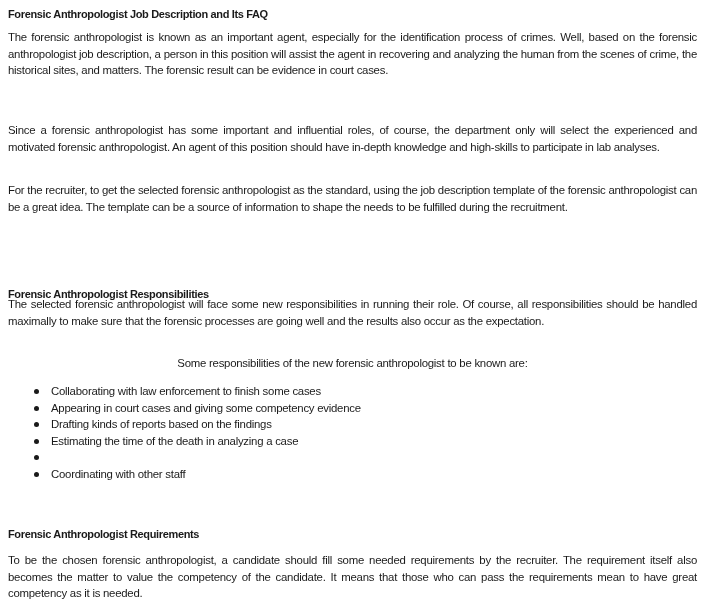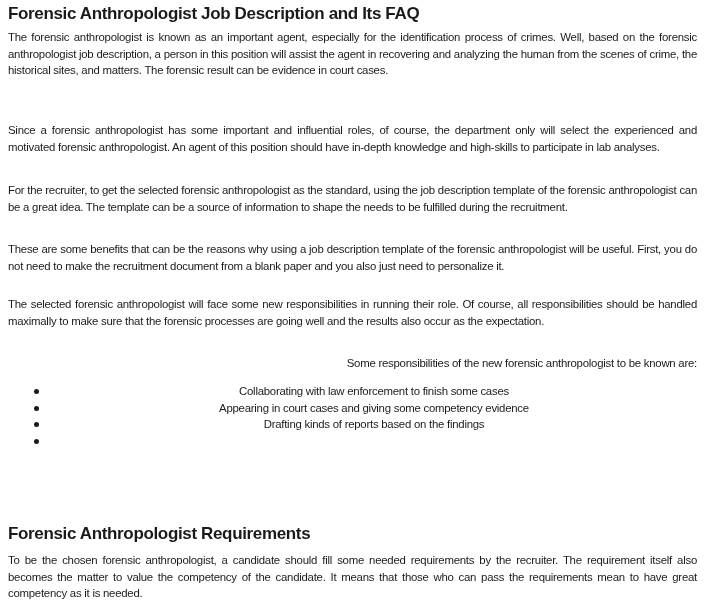--- a/index.html
+++ b/index.html
@@ -5,55 +5,57 @@
   html, body { margin: 0; padding: 0; background: #ffffff; }
   body {
     width: 705px; height: 605px; overflow: hidden;
     font-family: "Liberation Sans", "DejaVu Sans", sans-serif;
     color: #1a1a1a;
     font-size: 11.4px;
     letter-spacing: -0.25px;
   }
   .page { position: relative; width: 705px; height: 605px; }
   .blk { position: absolute; left: 8px; width: 689px; margin: 0; }
-  h2.blk { font-size: 17px; font-weight: bold; line-height: 14px; letter-spacing: -0.35px; }
+  h2.blk { font-size: 11px; font-weight: bold; line-height: 14px; letter-spacing: -0.35px; }
   p.blk { line-height: 16.6px; text-align: justify; }
-  p.blk.left { text-align: right; }
-  ul.blk { list-style: none; padding: 0; text-align: center; }
+  p.blk.left { text-align: center; }
+  ul.blk { list-style: none; padding: 0; }
   ul.blk li { position: relative; padding-left: 43px; line-height: 16.6px; height: 16.6px; white-space: nowrap; }
   ul.blk li .bullet {
     position: absolute; left: 26px; top: 6px; width: 5px; height: 5px;
     border-radius: 50%; background: #1a1a1a;
   }
 </style>
 </head>
 <body>
 
 <div class="page">
 
   <h2 class="blk" style="top:7px">Forensic Anthropologist Job Description and Its FAQ</h2>
 
   <p class="blk" style="top:29px">The forensic anthropologist is known as an important agent, especially for the identification process of crimes. Well, based on the forensic anthropologist job description, a person in this position will assist the agent in recovering and analyzing the human from the scenes of crime, the historical sites, and matters. The forensic result can be evidence in court cases.</p>
 
 
   <p class="blk" style="top:122px">Since a forensic anthropologist has some important and influential roles, of course, the department only will select the experienced and motivated forensic anthropologist. An agent of this position should have in-depth knowledge and high-skills to participate in lab analyses.</p>
 
   <p class="blk" style="top:182px">For the recruiter, to get the selected forensic anthropologist as the standard, using the job description template of the forensic anthropologist can be a great idea. The template can be a source of information to shape the needs to be fulfilled during the recruitment.</p>
 
-  <p class="blk" style="top:241px">These are some benefits that can be the reasons why using a job description template of the forensic anthropologist will be useful. First, you do not need to make the recruitment document from a blank paper and you also just need to personalize it.</p>
 
+  <h2 class="blk" style="top:287px">Forensic Anthropologist Responsibilities</h2>
 
   <p class="blk" style="top:296px">The selected forensic anthropologist will face some new responsibilities in running their role. Of course, all responsibilities should be handled maximally to make sure that the forensic processes are going well and the results also occur as the expectation.</p>
 
   <p class="blk left" style="top:355px">Some responsibilities of the new forensic anthropologist to be known are:</p>
 
   <ul class="blk" style="top:383px">
     <li><span class="bullet"></span><span>Collaborating with law enforcement to finish some cases</span></li>
     <li><span class="bullet"></span><span>Appearing in court cases and giving some competency evidence</span></li>
     <li><span class="bullet"></span><span>Drafting kinds of reports based on the findings</span></li>
+    <li><span class="bullet"></span><span>Estimating the time of the death in analyzing a case</span></li>
     <li><span class="bullet"></span></li>
+    <li><span class="bullet"></span><span>Coordinating with other staff</span></li>
   </ul>
 
   <h2 class="blk" style="top:527px">Forensic Anthropologist Requirements</h2>
 
   <p class="blk" style="top:552px">To be the chosen forensic anthropologist, a candidate should fill some needed requirements by the recruiter. The requirement itself also becomes the matter to value the competency of the candidate. It means that those who can pass the requirements mean to have great competency as it is needed.</p>
 
 </div>
 
 </body></html>

